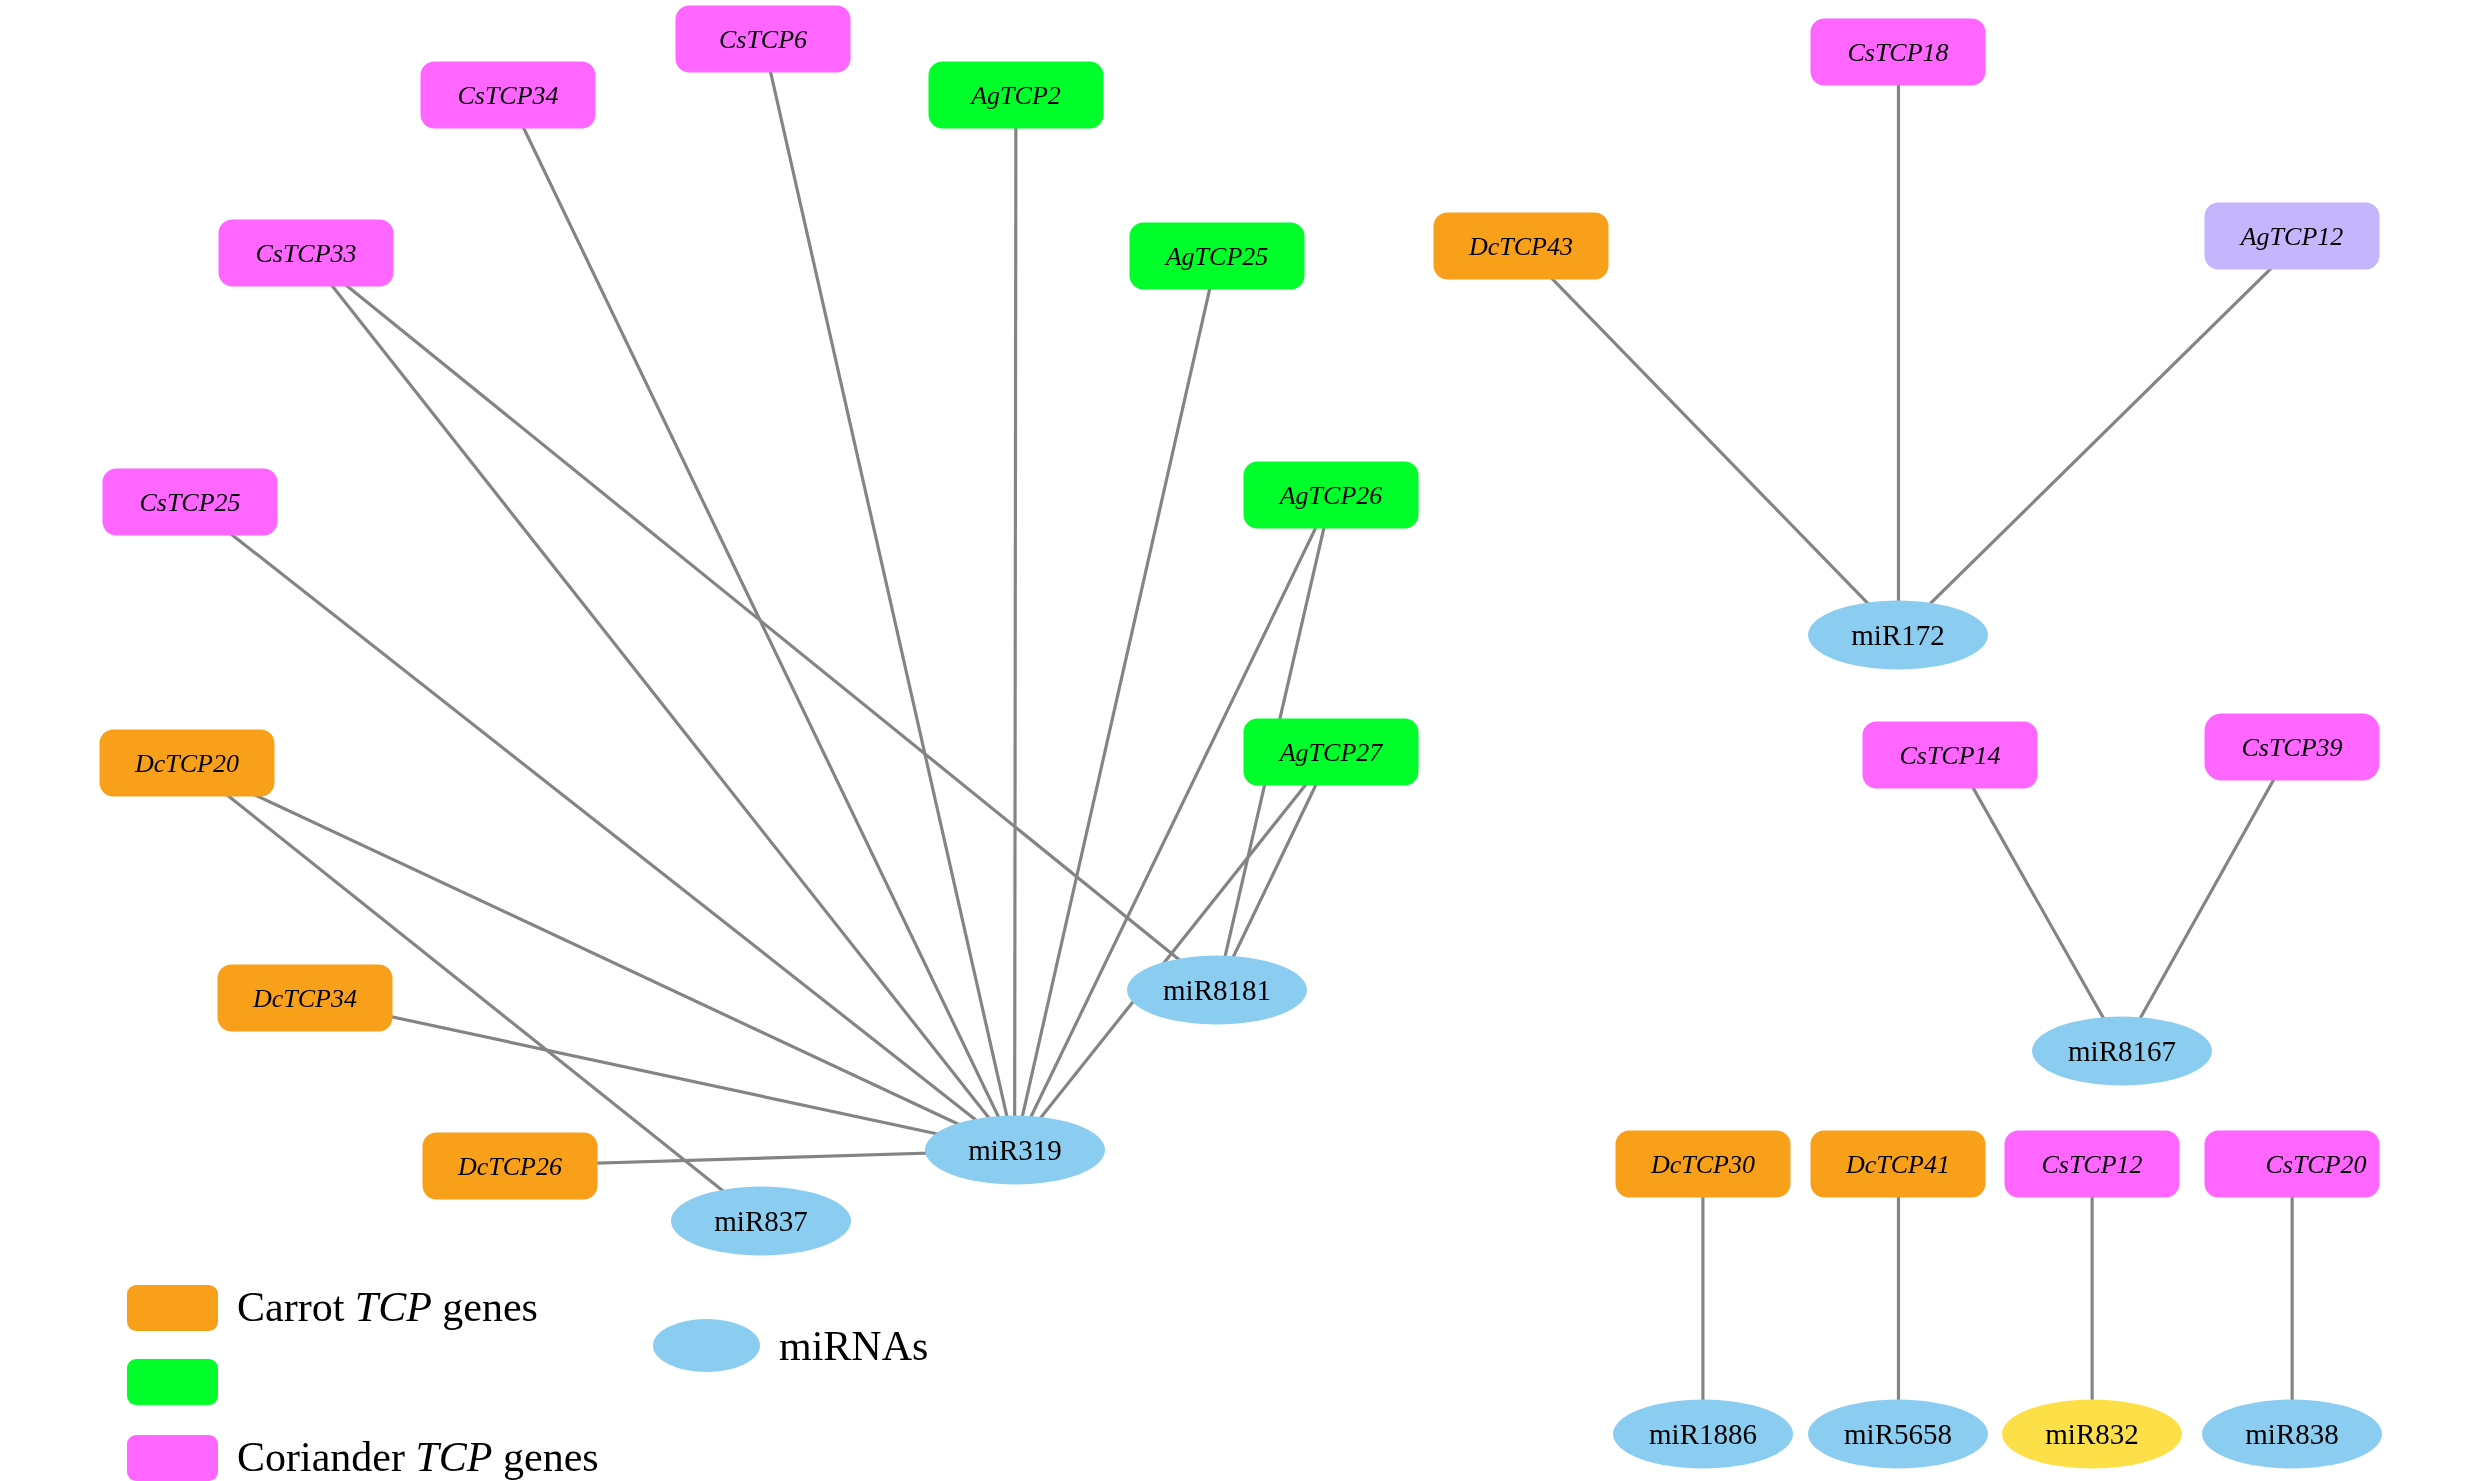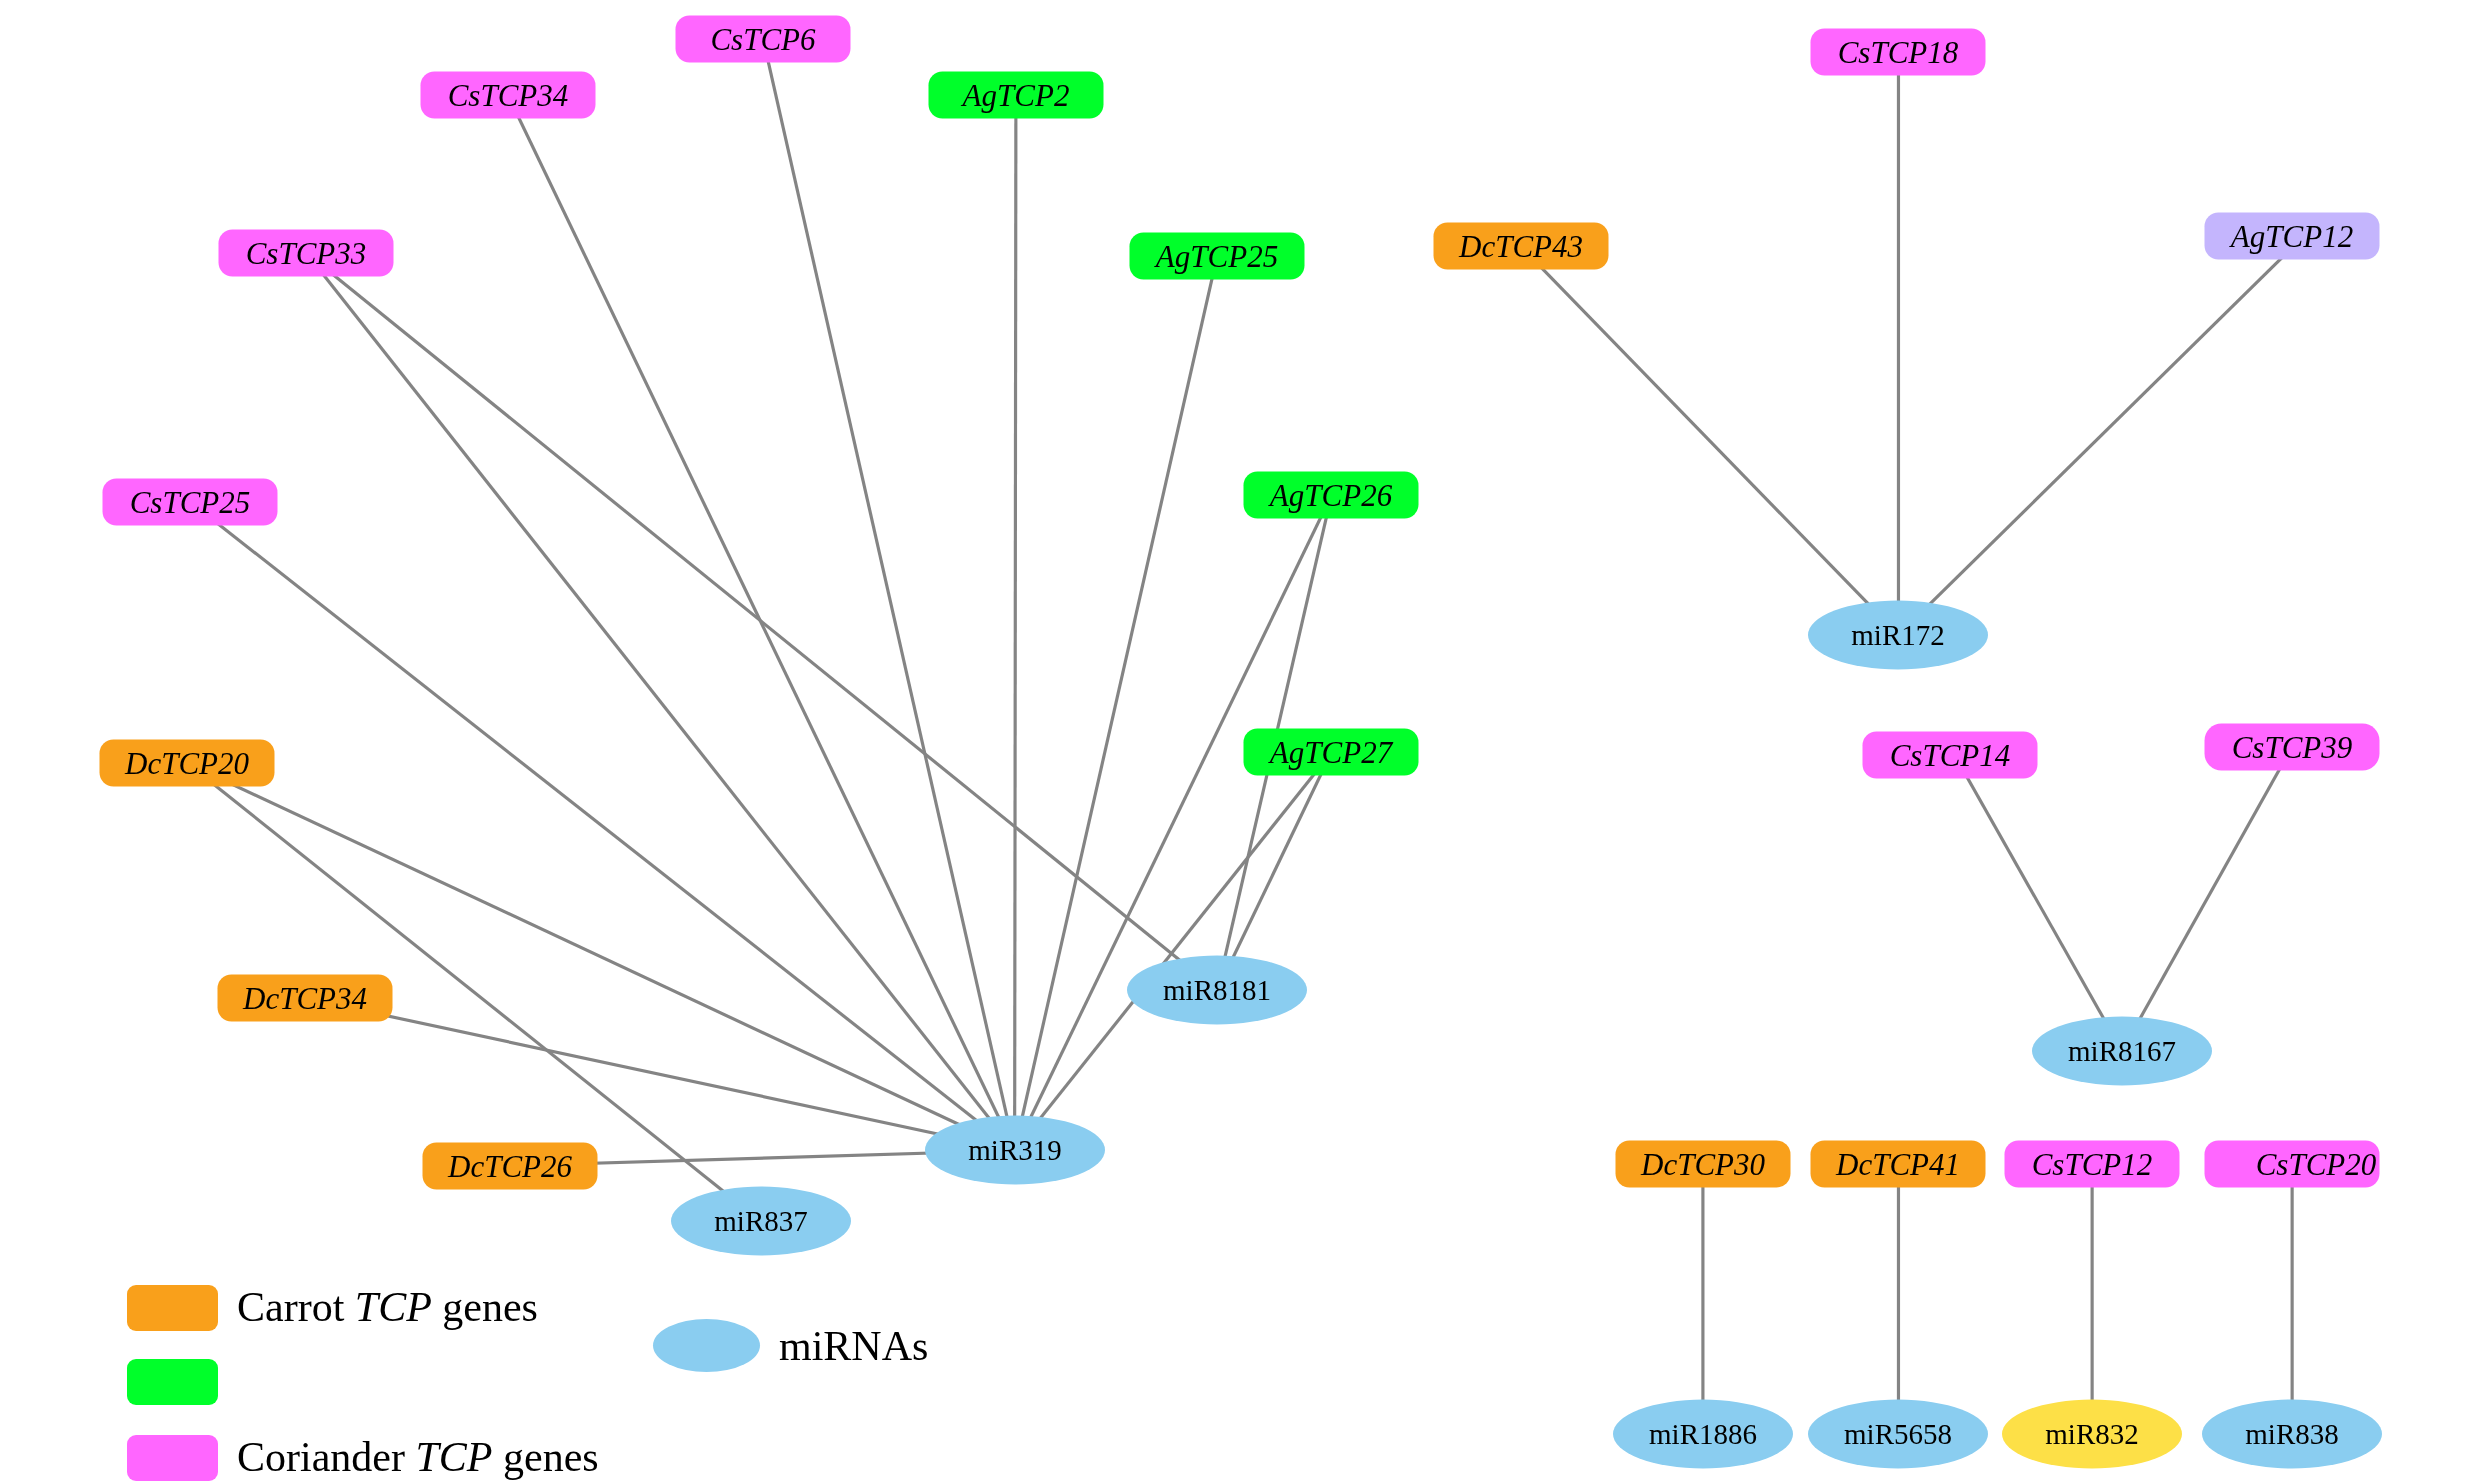--- a/index.html
+++ b/index.html
@@ -15,24 +15,24 @@
   #node-layer{position:absolute;left:0;top:0;width:0;height:0;}
   .node{
     position:absolute;
     transform:translate(-50%,-50%);
     display:flex;align-items:center;justify-content:center;
     box-sizing:border-box;
     white-space:nowrap;
     text-align:center;
   }
   .gene{
-    width:175px;height:47px;
+    width:175px;height:67px;
     border-radius:14px;
     font-style:italic;
-    font-size:31px;
+    font-size:26px;
   }
   .mirna{
     width:180px;height:69px;
     border-radius:50%;
     font-size:29px;
   }
   #legend{position:absolute;left:0;top:0;width:0;height:0;}
   #legend-rows{
     position:absolute;left:127px;top:1283px;
     display:flex;flex-direction:column;gap:28px;

